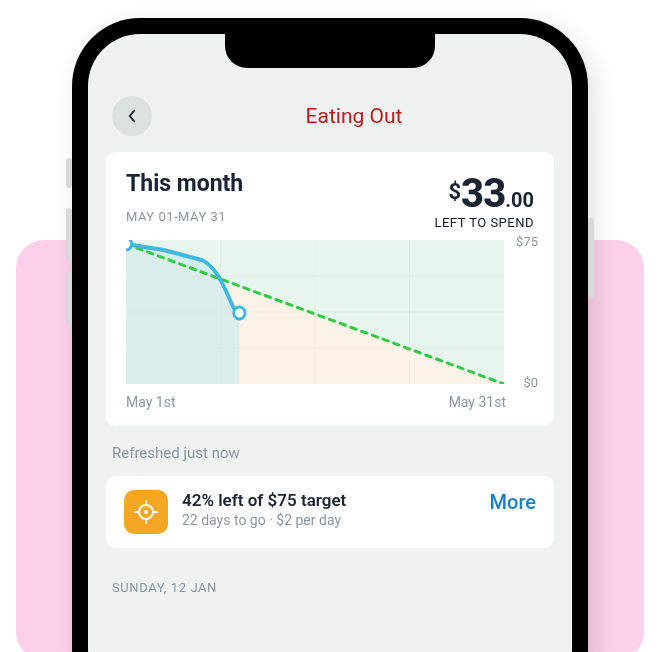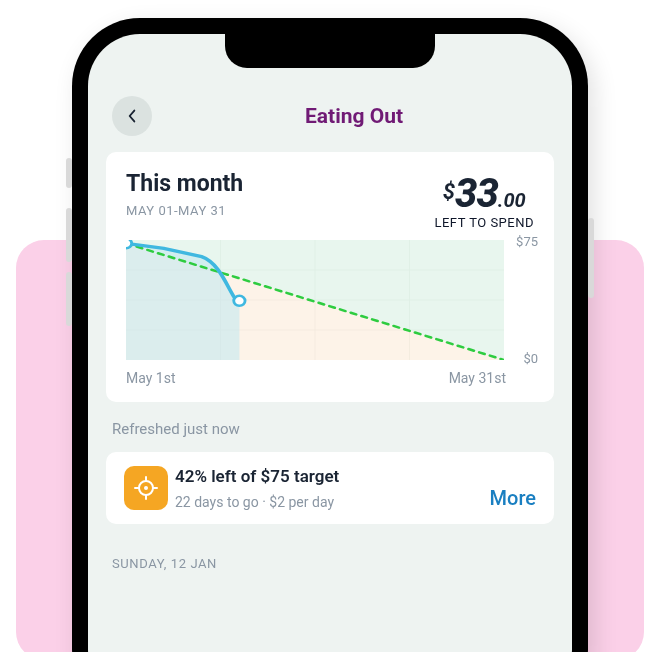--- a/index.html
+++ b/index.html
@@ -83,22 +83,22 @@
     border-radius: 50%;
     background: #dbe2e0;
     display: flex;
     align-items: center;
     justify-content: center;
     cursor: pointer;
   }
   .back-btn svg { width: 12px; height: 14px; }
   .nav-title {
     font-size: 21px;
-    font-weight: 700;
-    color: #701a75;
+    font-weight: 400;
+    color: #b91c1c;
     margin-left: 48px;
   }
 
   .content {
     padding: 10px 18px 0 18px;
   }
 
   .card {
     background: #fff;
     border-radius: 10px;
@@ -113,25 +113,24 @@
   }
   .month-title {
     font-size: 23px;
     font-weight: 700;
     color: #1a2433;
   }
   .date-range {
     font-size: 13px;
     letter-spacing: 0.5px;
     color: #8a96a3;
-    margin-top: 6px;
+    margin-top: 12px;
   }
   .amount {
-    text-align: center;
-    font-style: italic;
+    text-align: right;
   }
   .amount .dollar {
     font-size: 22px;
     font-weight: 700;
     color: #1a2433;
     vertical-align: 8px;
   }
   .amount .whole {
     font-size: 40px;
     font-weight: 800;
@@ -150,21 +149,21 @@
     text-align: right;
     margin-top: -2px;
   }
 
   .chart-wrap {
     position: relative;
     margin-top: 10px;
   }
   .chart-area {
     position: relative;
-    height: 120px;
+    height: 144px;
     width: 100%;
   }
   .axis-label {
     position: absolute;
     right: -4px;
     font-size: 13px;
     color: #8a96a3;
     background: transparent;
   }
   .axis-label.top { top: -6px; }
@@ -180,22 +179,22 @@
   }
 
   .refreshed {
     font-size: 15px;
     color: #8a96a3;
     padding: 4px 6px 14px 6px;
   }
 
   .target-card {
     display: flex;
-    align-items: flex-end;
-    gap: 7px;
+    align-items: flex-start;
+    gap: 14px;
     padding: 14px 18px;
   }
   .target-icon {
     width: 44px; height: 44px;
     background: #f5a623;
     border-radius: 10px;
     display: flex;
     align-items: center;
     justify-content: center;
     flex-shrink: 0;
@@ -203,21 +202,21 @@
   .target-icon svg { width: 24px; height: 24px; }
   .target-text { flex: 1; }
   .target-title {
     font-size: 17px;
     font-weight: 600;
     color: #1a2433;
   }
   .target-sub {
     font-size: 14px;
     color: #8a96a3;
-    margin-top: 8px;
+    margin-top: 2px;
   }
   .more-link {
     font-size: 20px;
     color: #1a7fc1;
     font-weight: 500;
     cursor: pointer;
   }
 
   .section-header {
     font-size: 13px;

